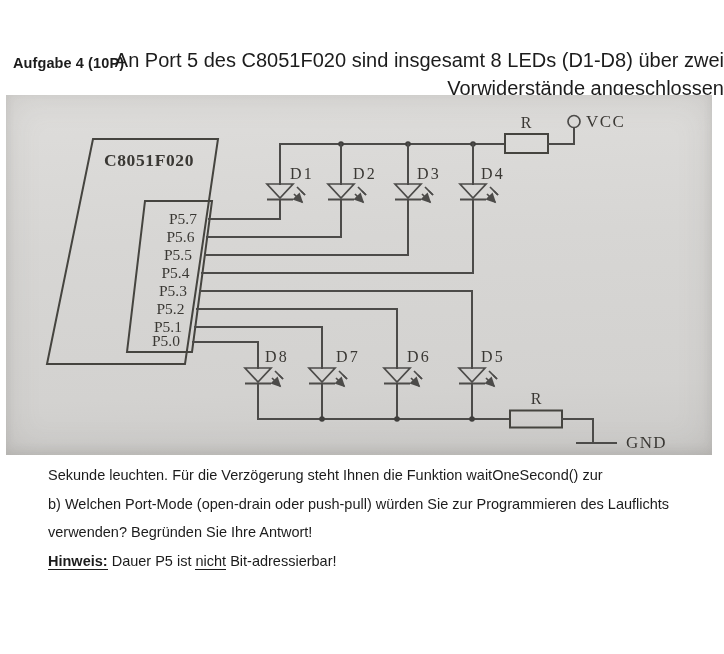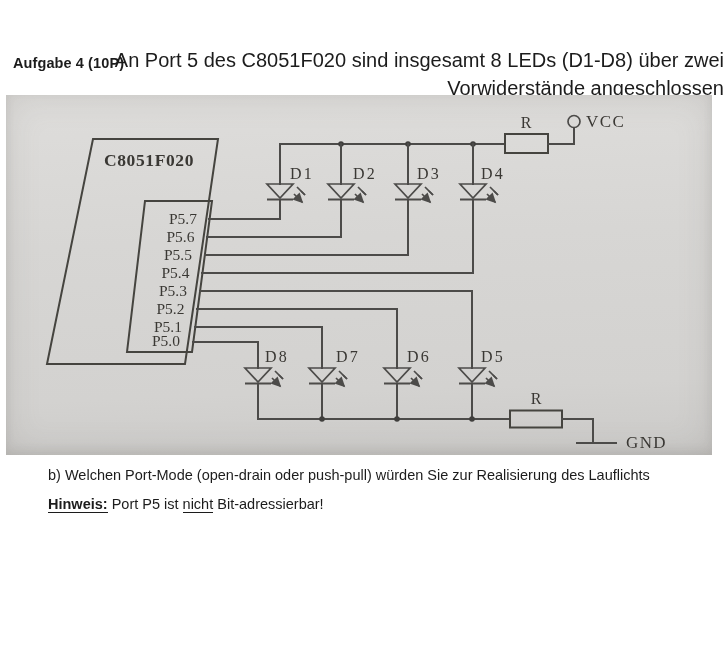--- a/index.html
+++ b/index.html
@@ -159,19 +159,21 @@
       <circle class="dot" cx="466" cy="324" r="2.8"></circle>
 
       <rect class="boxline" x="504" y="315.5" width="52" height="17"></rect>
       <text class="stext rlbl" x="530" y="309" text-anchor="middle">R</text>
       <path class="wire" d="M556,324 H587 V348 M571,348 H610"></path>
       <text class="stext pwrlbl" x="620" y="353">GND</text>
     </svg>
   </div>
 
   <div class="tasks">
-    <div>b) Welchen Port-Mode (open-drain oder push-pull) würden Sie zur Realisierung des Lauflichts</div>
+    <div>Sekunde leuchten. Für die Verzögerung steht Ihnen die Funktion waitOneSecond() zur</div>
+    <div>b) Welchen Port-Mode (open-drain oder push-pull) würden Sie zur Programmieren des Lauflichts</div>
+    <div>verwenden? Begründen Sie Ihre Antwort!</div>
     <div>
-      <span class="hin-label">Hinweis:</span><span> Port P5 ist </span><span class="hin-nicht">nicht</span><span> Bit-adressierbar!</span>
+      <span class="hin-label">Hinweis:</span><span> Dauer P5 ist </span><span class="hin-nicht">nicht</span><span> Bit-adressierbar!</span>
     </div>
   </div>
 
 </div>
 
 </body></html>

